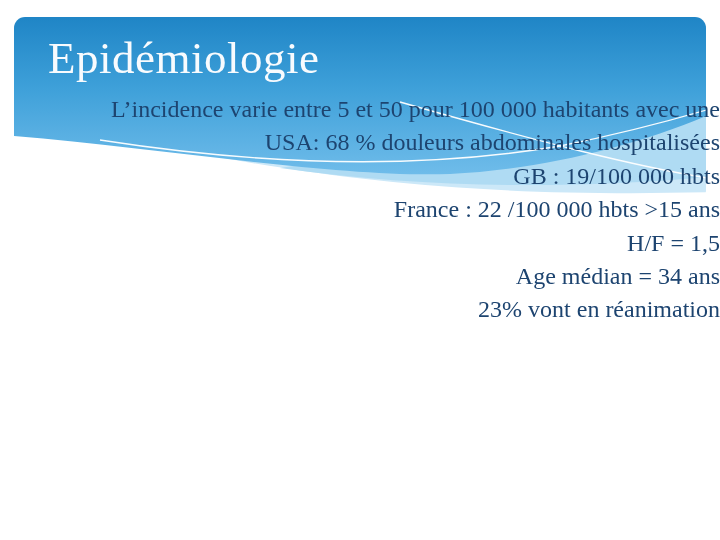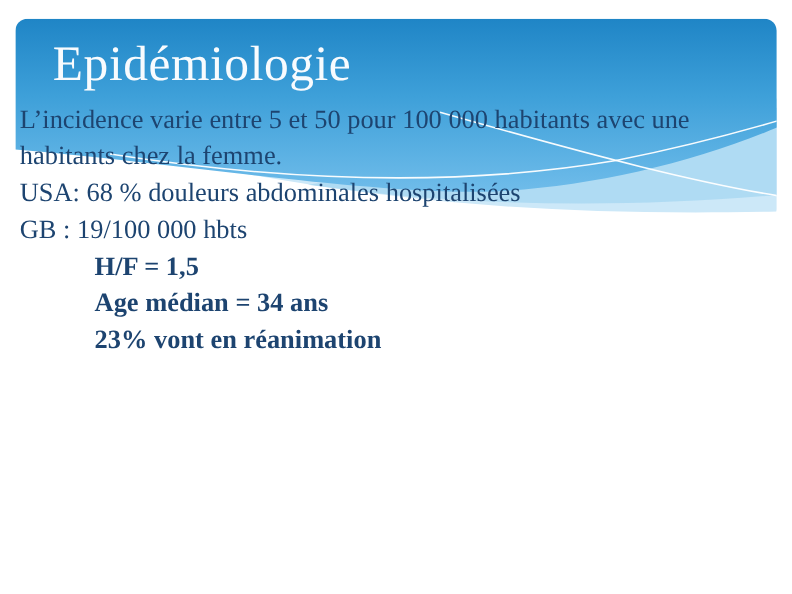--- a/index.html
+++ b/index.html
@@ -1,33 +1,33 @@
 <!DOCTYPE html>
 <html><head>
 <meta charset="utf-8">
 <style>
   html,body{margin:0;padding:0;}
   body{
     width:720px;height:540px;overflow:hidden;position:relative;
     background:#ffffff;
     font-family:"Liberation Serif","DejaVu Serif",serif;
   }
-  .slide{position:absolute;inset:0;width:720px;height:540px;background:#ffffff;}
+  .slide{position:absolute;inset:0;width:720px;height:540px;background:#ffffff;text-align:right;}
   .deco{position:absolute;top:0;left:0;display:block;}
   .slide-title{
     position:absolute;left:48px;top:34px;
     font-size:45px;line-height:1.1;font-weight:400;
     color:#f8fbfe;white-space:nowrap;letter-spacing:0.5px;
   }
   .body-block{position:absolute;left:0;top:93px;width:720px;}
   .body-line{
     font-size:24px;line-height:33.4px;color:#1d4470;
     padding-left:18px;white-space:nowrap;
   }
-  .body-line.indented{padding-left:86px;font-weight:bold;}
+  .body-line.indented{padding-left:86px;}
 </style>
 </head>
 <body>
 
 <div class="slide">
 
   <svg class="deco" width="720" height="540" viewBox="0 0 720 540" aria-hidden="true">
     <defs>
       <linearGradient id="hdrGrad" x1="0" y1="0" x2="0" y2="1">
         <stop offset="0" stop-color="#1F85C6"></stop>
@@ -44,21 +44,21 @@
       <path d="M 720,110 C 640,146 540,170 450,174 C 340,178 160,148 14,136 L 14,17 L 720,17 Z" fill="url(#hdrGrad)"></path>
       <path d="M 100,140 C 280,168 430,168 560,146 C 620,134 680,118 720,106" fill="none" stroke="#FFFFFF" stroke-width="1.4" stroke-opacity="0.95"></path>
       <path d="M 400,102 C 540,142 640,168 720,180" fill="none" stroke="#FFFFFF" stroke-width="1.4" stroke-opacity="0.95"></path>
     </g>
   </svg>
 
   <div class="slide-title">Epidémiologie</div>
 
   <div class="body-block">
     <div class="body-line">L’incidence varie entre 5 et 50 pour 100 000 habitants avec une</div>
-    <div class="body-line">habitants chez la femme.</div>
     <div class="body-line">USA: 68 % douleurs abdominales hospitalisées</div>
     <div class="body-line">GB : 19/100 000 hbts</div>
+    <div class="body-line">France : 22 /100 000 hbts &gt;15 ans</div>
     <div class="body-line indented">H/F = 1,5</div>
     <div class="body-line indented">Age médian = 34 ans</div>
     <div class="body-line indented">23% vont en réanimation</div>
   </div>
 
 </div>
 
 </body></html>

